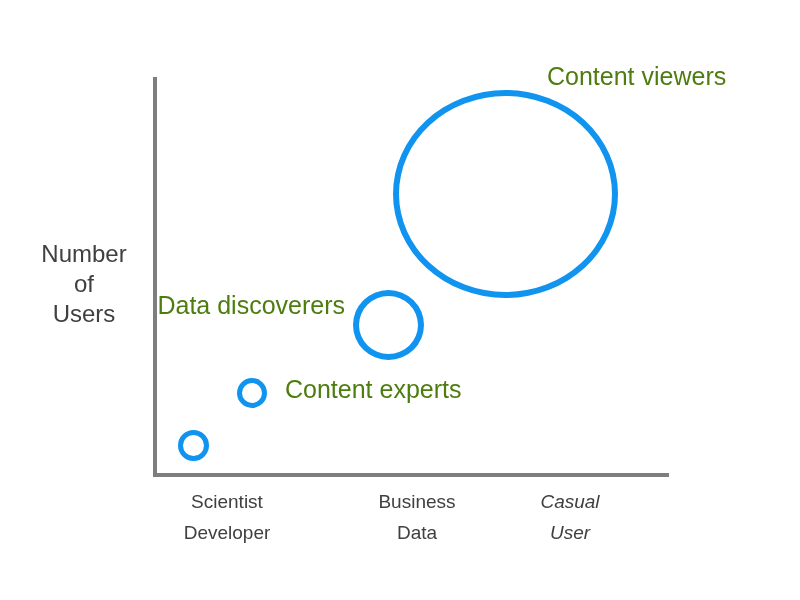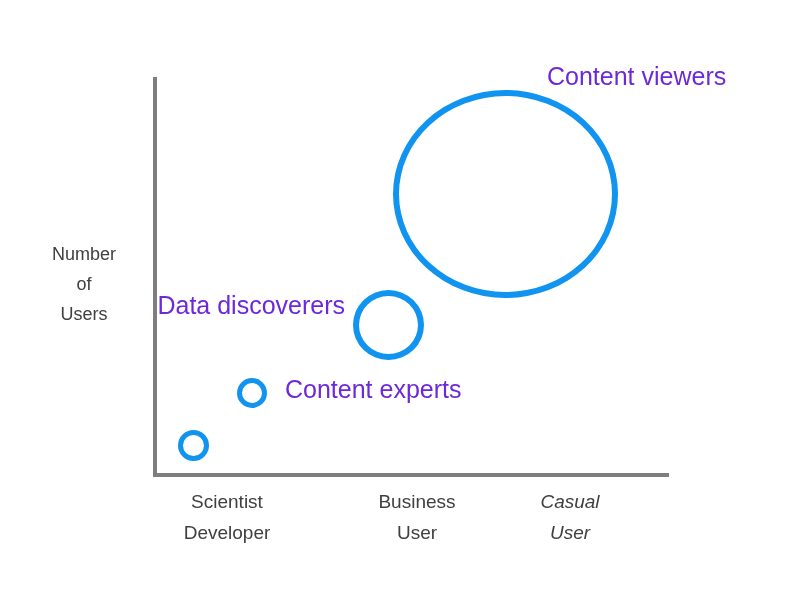--- a/index.html
+++ b/index.html
@@ -18,21 +18,21 @@
   
   .axis { position: absolute; background: #7e7e7e; }
   .axis-y { left: 153px; top: 77px; width: 4px; height: 400px; }
   .axis-x { left: 153px; top: 473px; width: 516px; height: 4px; }
 
   
   .y-title {
     position: absolute;
     left: 24px; top: 239px; width: 120px;
     color: #404040;
-    font-size: 18px; line-height: 30px;
+    font-size: 24px; line-height: 30px;
     text-align: center;
     white-space: pre-line;
   }
 
   
   .x-cat {
     position: absolute;
     top: 486px; width: 180px;
     color: #404040;
     font-size: 19px; line-height: 31px;
@@ -49,21 +49,21 @@
     box-sizing: border-box;
     border-style: solid;
     border-color: #1094f0;
     border-radius: 50%;
     background: transparent;
   }
 
   
   .blabel {
     position: absolute;
-    color: #6d28d9;
+    color: #4d7c0f;
     font-size: 25px;
     line-height: 31px;
     white-space: pre-line;
   }
   .lbl-viewers     { left: 547px; top: 61px; }
   .lbl-discoverers { right: 455px; top: 290px; text-align: right; line-height: 30px; }
   .lbl-creators    { left: 285px; top: 374px; }
   .lbl-query       { left: 218px; top: 426px; }
 </style>
 </head>
@@ -83,17 +83,17 @@
   <div class="bubble" style="left: 353px; top: 290px; width: 71px; height: 70px; border-width: 6px;"></div>
   <div class="bubble" style="left: 393px; top: 90px; width: 225px; height: 208px; border-width: 6px;"></div>
 
   <div class="blabel lbl-creators">Content experts</div>
   <div class="blabel lbl-discoverers">Data discoverers</div>
   <div class="blabel lbl-viewers">Content viewers</div>
 
   <div class="x-cat x-cat-0">Scientist
 Developer</div>
   <div class="x-cat x-cat-1">Business
-User</div>
+Data</div>
   <div class="x-cat x-cat-2">Casual
 User</div>
 
 </div>
 
 </body></html>

